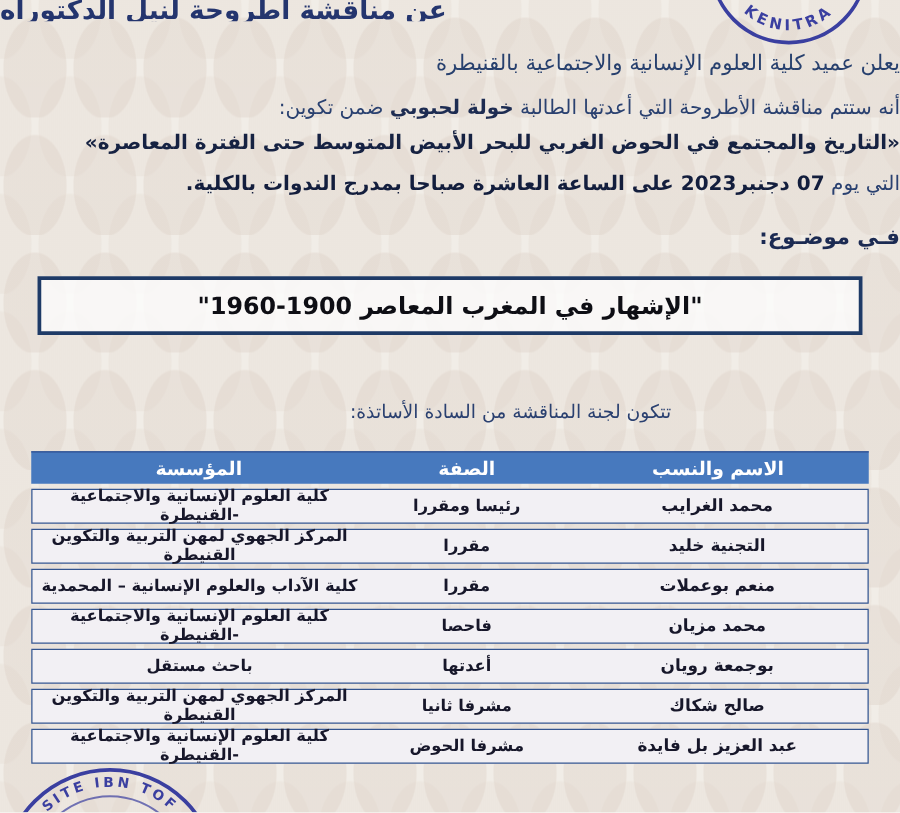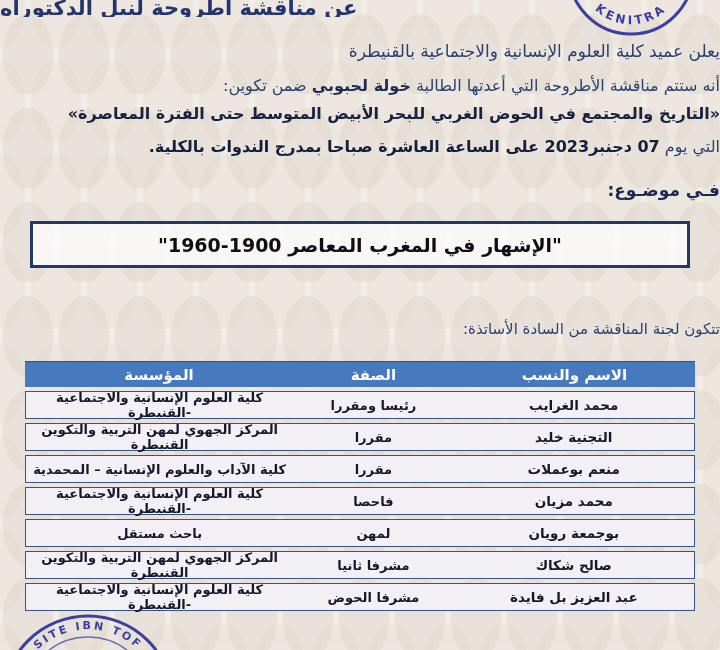--- a/index.html
+++ b/index.html
@@ -41,21 +41,21 @@
   .subject-box {
     margin: 21px 30px 0 30px; height: 47px;
     border: 3px solid #1e3a66;
     background: rgba(253,253,252,0.8);
     display: flex; align-items: center; justify-content: center;
   }
   .subject-box span {
     font-size: 19px; font-weight: bold; color: #0e0e14;
   }
   .committee-intro {
-    margin-top: 52px; text-align: right;
+    margin-top: 52px; text-align: center;
     padding-left: 97px;
     font-size: 15px; color: #2a4070;
     direction: rtl;
   }
   .committee-intro span { direction: rtl; unicode-bidi: embed; }
   .tbl { margin: 23px 25px 0 25px; }
   .tr { display: flex; direction: rtl; }
   .tr.head {
     background: #4779be; height: 26px; align-items: center;
     border-top: 1px solid #2f4f8f;
@@ -132,21 +132,21 @@
       <div class="td role">مقررا</div>
       <div class="td inst">كلية الآداب والعلوم الإنسانية – المحمدية</div>
     </div>
     <div class="tr data">
       <div class="td name">محمد مزيان</div>
       <div class="td role">فاحصا</div>
       <div class="td inst">كلية العلوم الإنسانية والاجتماعية -القنيطرة</div>
     </div>
     <div class="tr data">
       <div class="td name">بوجمعة رويان</div>
-      <div class="td role">لمهن</div>
+      <div class="td role">أعدتها</div>
       <div class="td inst">باحث مستقل</div>
     </div>
     <div class="tr data">
       <div class="td name">صالح شكاك</div>
       <div class="td role">مشرفا ثانيا</div>
       <div class="td inst">المركز الجهوي لمهن التربية والتكوين القنيطرة</div>
     </div>
     <div class="tr data">
       <div class="td name">عبد العزيز بل فايدة</div>
       <div class="td role">مشرفا الحوض</div>

